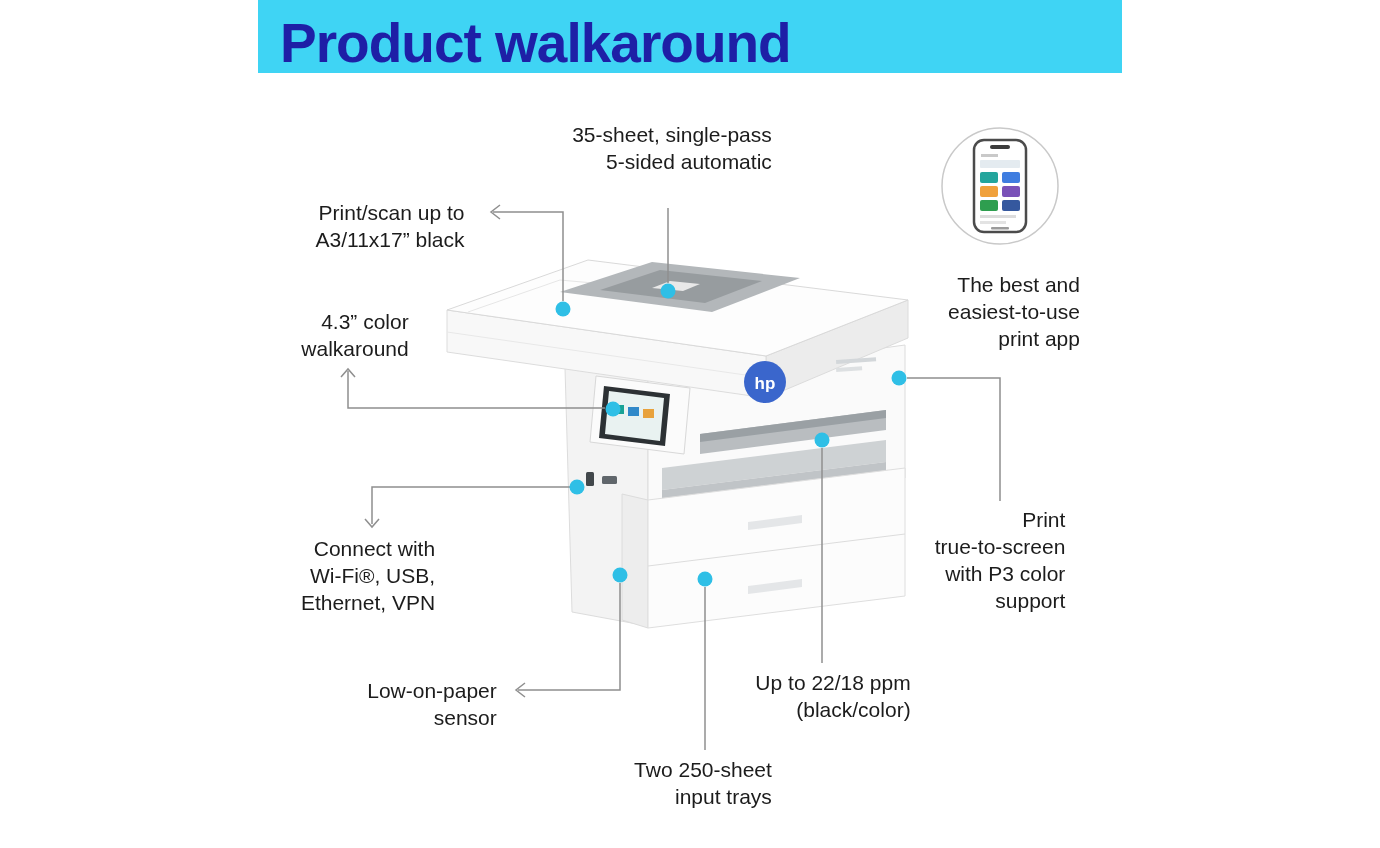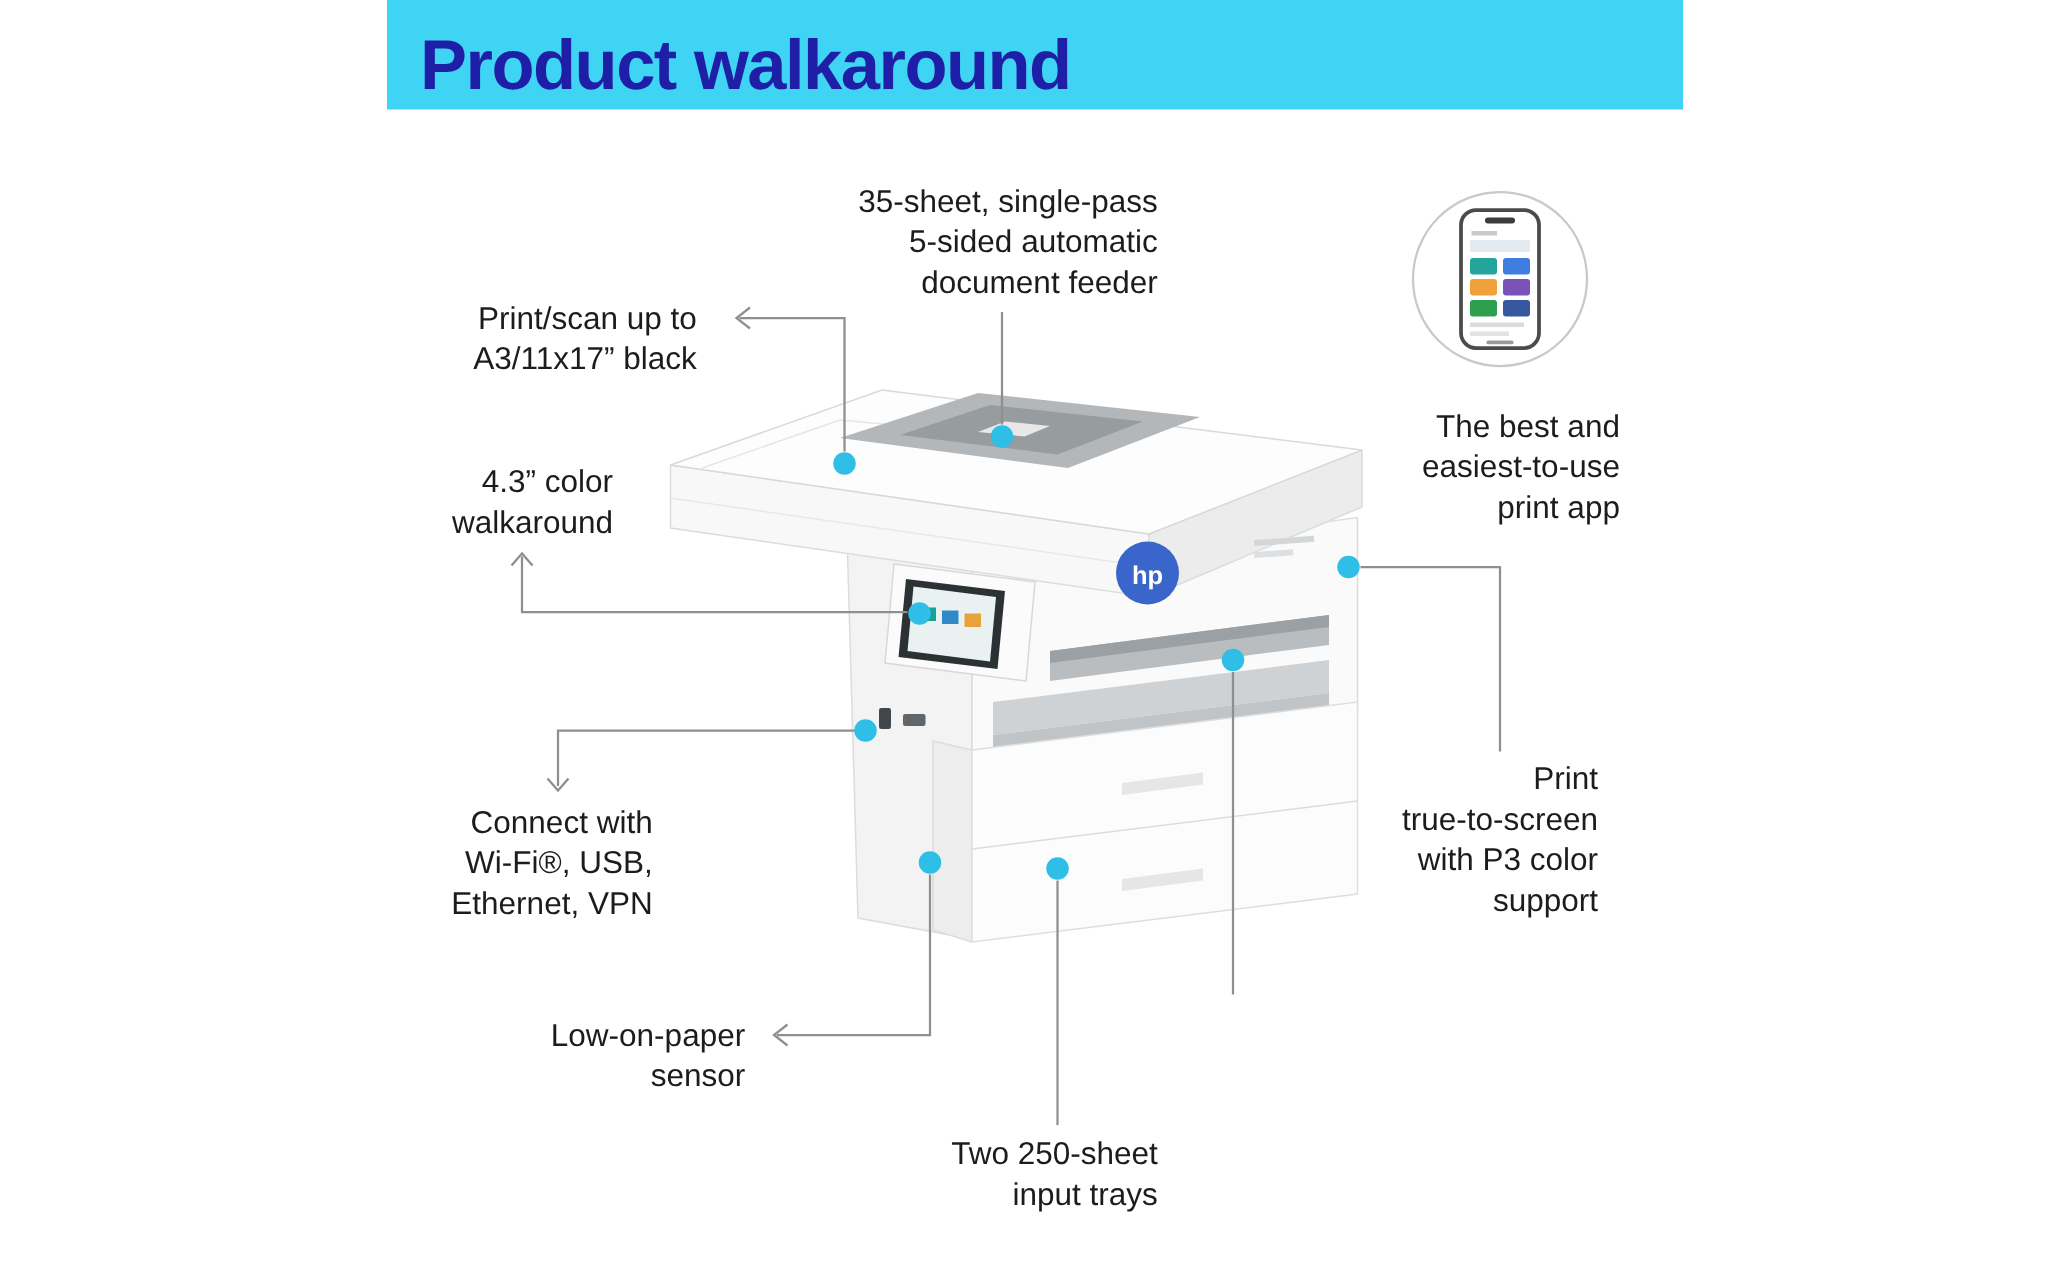--- a/index.html
+++ b/index.html
@@ -8,21 +8,21 @@
     --ink:#1c1c1c;
     --line:#8f8f8f;
     --dot:#2fbfe6;
   }
   *{margin:0;padding:0;box-sizing:border-box;}
   html,body{background:#fff;}
   body{font-family:"Liberation Sans",sans-serif;}
   .canvas{position:relative;width:1380px;height:848px;background:#fff;overflow:hidden;}
   .banner{position:absolute;left:258px;top:0;width:864px;height:73px;background:var(--banner-bg);
           display:flex;align-items:center;padding-left:22px;}
-  .banner h1{font-size:47px;font-weight:bold;color:var(--banner-text);letter-spacing:-1px;margin-top:12px;}
+  .banner h1{font-size:55px;font-weight:bold;color:var(--banner-text);letter-spacing:-1px;margin-top:12px;}
   .scene{position:absolute;left:0;top:0;}
   .callout{position:absolute;transform:translateX(-50%);text-align:right;color:var(--ink);
            font-size:21px;line-height:27px;white-space:nowrap;}
   .callout span{display:block;}
   .cline{stroke:var(--line);stroke-width:1.5;fill:none;}
   .dot{fill:var(--dot);}
 </style>
 </head>
 <body>
 
@@ -119,21 +119,20 @@
       <circle class="dot" cx="620" cy="575" r="7.5"></circle>
       <circle class="dot" cx="705" cy="579" r="7.5"></circle>
       <circle class="dot" cx="822" cy="440" r="7.5"></circle>
       <circle class="dot" cx="899" cy="378" r="7.5"></circle>
     </g>
   </svg>
 
   <div class="callout" style="left:672px;top:121px">
     <span>35-sheet, single-pass</span>
     <span>5-sided automatic</span>
-    <span>document feeder</span>
   </div>
 
   <div class="callout" style="left:390px;top:199px">
     <span>Print/scan up to</span>
     <span>A3/11x17” black</span>
   </div>
 
   <div class="callout" style="left:355px;top:308px">
     <span>4.3” color</span>
     <span>walkaround</span>
@@ -148,20 +147,24 @@
     <span>Connect with</span>
     <span>Wi-Fi®, USB,</span>
     <span>Ethernet, VPN</span>
   </div>
 
   <div class="callout" style="left:703px;top:756px">
     <span>Two 250-sheet</span>
     <span>input trays</span>
   </div>
 
+  <div class="callout" style="left:833px;top:669px">
+    <span>Up to 22/18 ppm</span>
+    <span>(black/color)</span>
+  </div>
 
   <div class="callout" style="left:1000px;top:506px">
     <span>Print</span>
     <span>true-to-screen</span>
     <span>with P3 color</span>
     <span>support</span>
   </div>
 
   <div class="callout" style="left:1014px;top:271px">
     <span>The best and</span>

